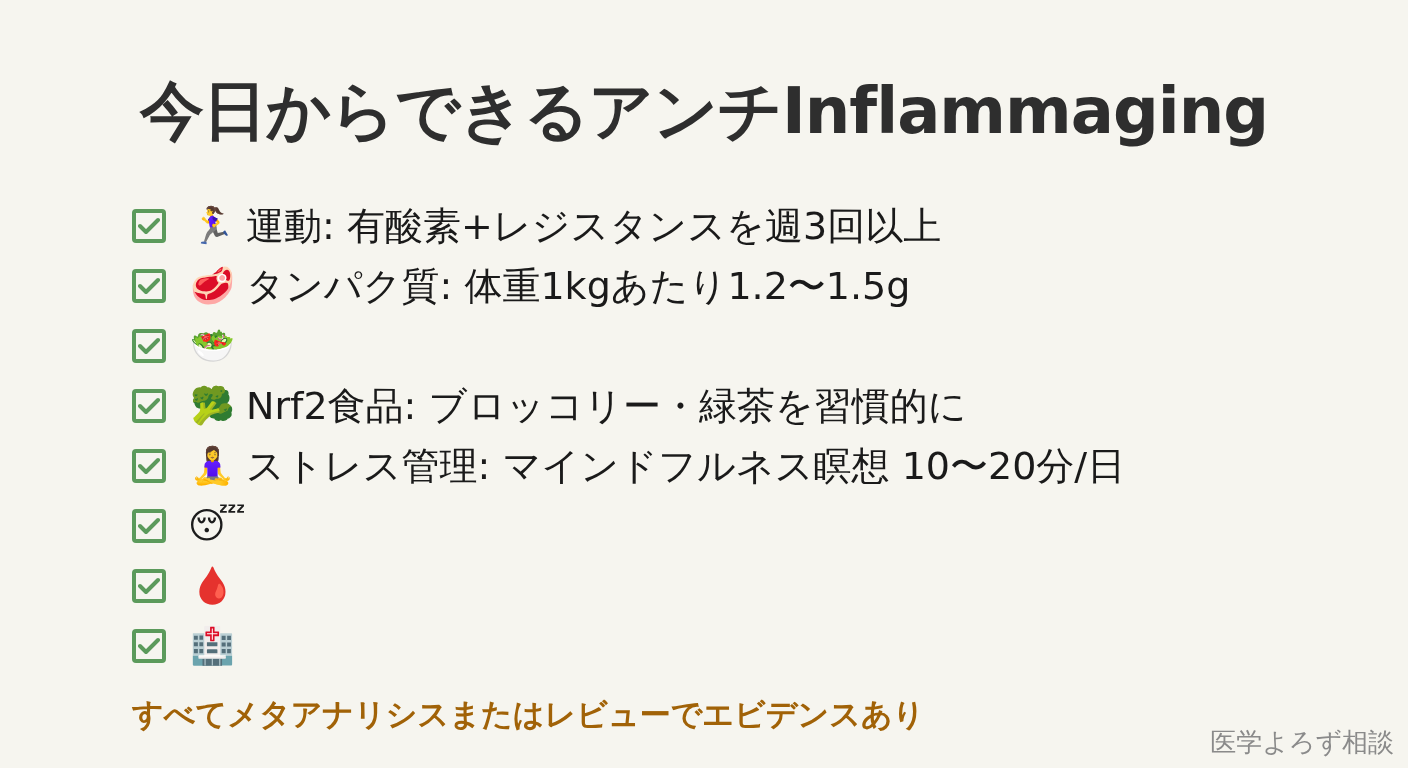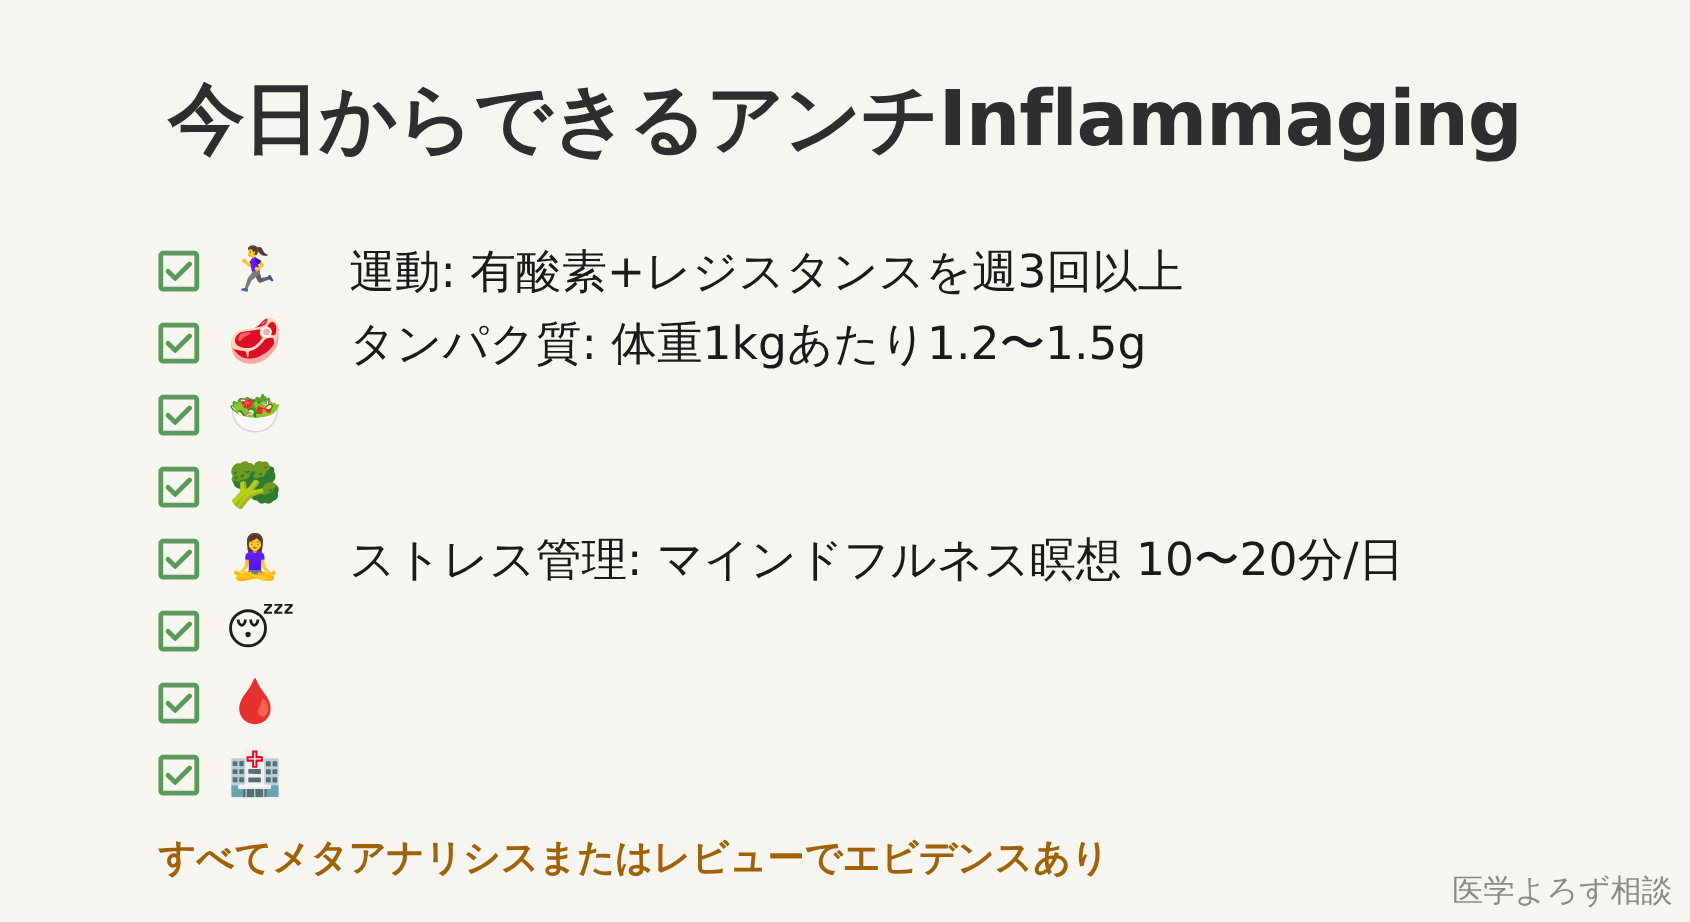--- a/index.html
+++ b/index.html
@@ -21,34 +21,34 @@
     .check {
       width: 34px; height: 34px; box-sizing: border-box;
       border: 4px solid #5b9a5b; border-radius: 4px;
       display: flex; align-items: center; justify-content: center;
       margin-right: 22px; background: #f6f5ef;
     }
     .emoji {
       width: 50px; font-size: 36px; line-height: 1; text-align: center;
       margin-right: 8px;
     }
-    .text { font-size: 38px; font-weight: 500; white-space: nowrap; color: #1a1a1a; margin-left: 45px; }
+    .text { font-size: 38px; font-weight: 500; white-space: nowrap; color: #1a1a1a; }
     .footer-note {
       position: absolute; left: 132px; top: 694px;
       font-size: 31px; font-weight: bold; color: #a16207;
     }
     .brand {
       position: absolute; right: 14px; top: 725px;
       font-size: 26px; color: #8a8a8a; text-align: right;
     }
   </style>
 </head>
 <body>
 
-<h1 class="title" style="margin:4px;">今日からできるアンチInflammaging</h1>
+<h1 class="title" style="margin:16px;">今日からできるアンチInflammaging</h1>
 
 <ul class="list">
   <li class="item">
     <span class="check">
         <svg width="22" height="18" viewBox="0 0 22 18">
           <path d="M2 9 L8 15 L20 3" stroke="#5b9a5b" stroke-width="4" fill="none" stroke-linecap="round" stroke-linejoin="round"></path>
         </svg>
       </span>
     <span class="emoji">🏃‍♀️</span>
     <span class="text">運動: 有酸素+レジスタンスを週3回以上</span>
@@ -70,20 +70,21 @@
       </span>
     <span class="emoji">🥗</span>
   </li>
   <li class="item">
     <span class="check">
         <svg width="22" height="18" viewBox="0 0 22 18">
           <path d="M2 9 L8 15 L20 3" stroke="#5b9a5b" stroke-width="4" fill="none" stroke-linecap="round" stroke-linejoin="round"></path>
         </svg>
       </span>
     <span class="emoji">🥦</span>
+    <span class="text">Nrf2食品: ブロッコリー・緑茶を習慣的に</span>
   </li>
   <li class="item">
     <span class="check">
         <svg width="22" height="18" viewBox="0 0 22 18">
           <path d="M2 9 L8 15 L20 3" stroke="#5b9a5b" stroke-width="4" fill="none" stroke-linecap="round" stroke-linejoin="round"></path>
         </svg>
       </span>
     <span class="emoji">🧘‍♀️</span>
     <span class="text">ストレス管理: マインドフルネス瞑想 10〜20分/日</span>
   </li>

